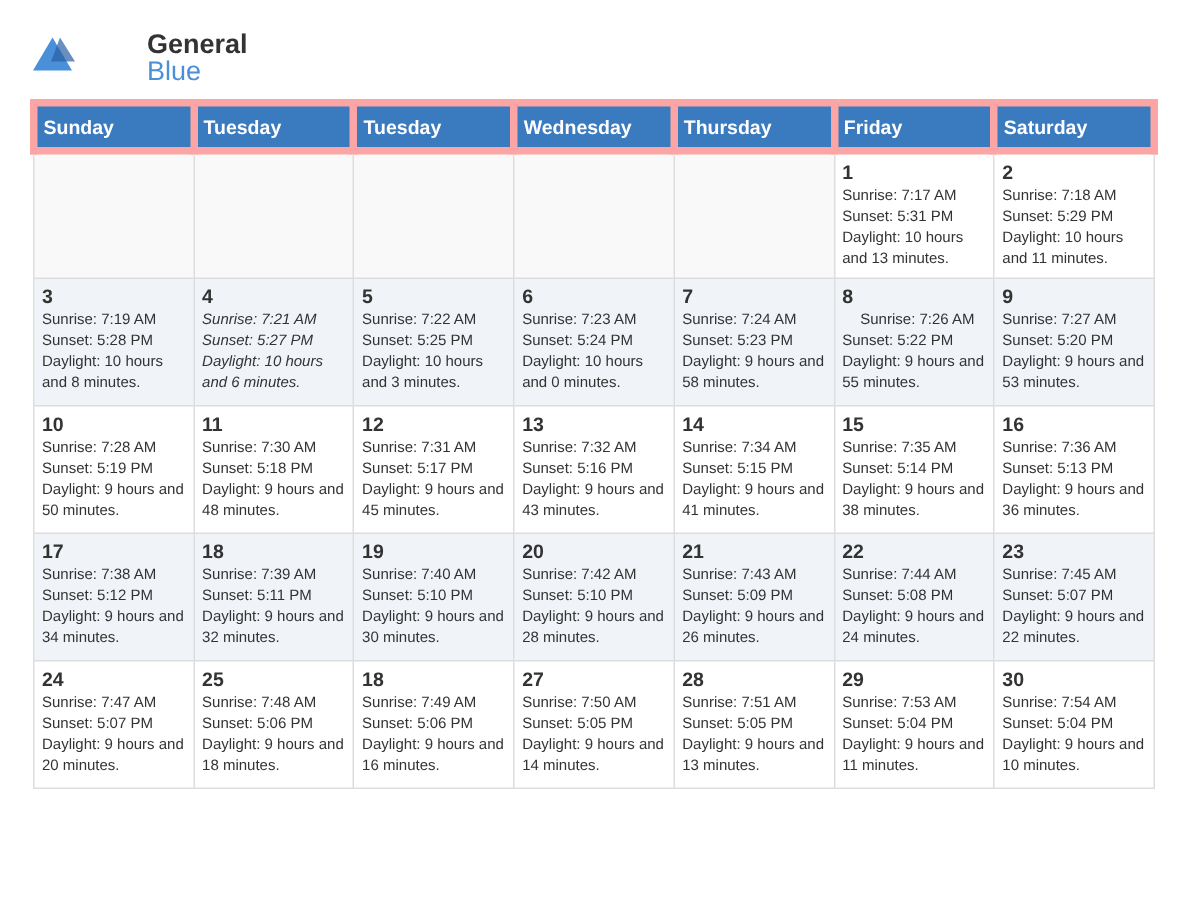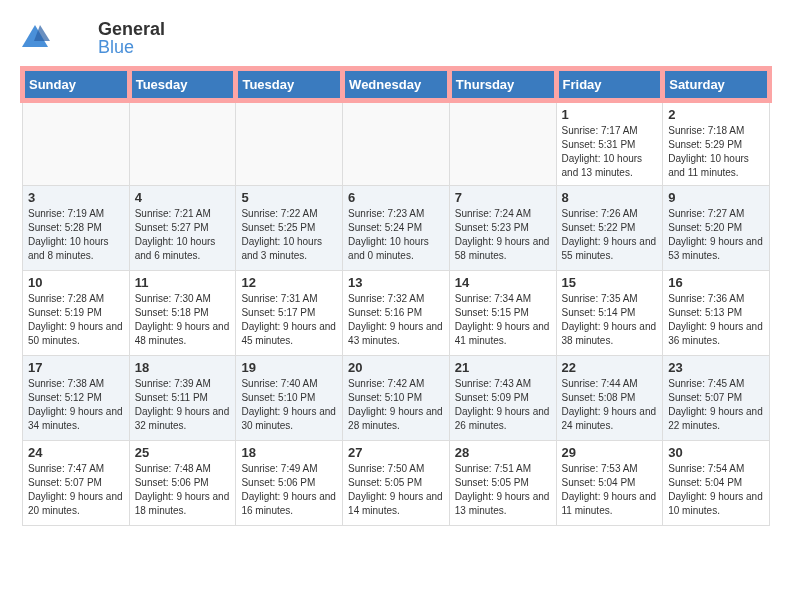--- a/index.html
+++ b/index.html
@@ -133,33 +133,33 @@
 Sunset: 5:31 PM
 Daylight: 10 hours and 13 minutes.</span></td>
         <td><span class="day-number">2</span><span class="cell-text" style="white-space: pre-line;">Sunrise: 7:18 AM
 Sunset: 5:29 PM
 Daylight: 10 hours and 11 minutes.</span></td>
       </tr>
       <tr>
         <td class="shaded"><span class="day-number">3</span><span class="cell-text" style="white-space: pre-line;">Sunrise: 7:19 AM
 Sunset: 5:28 PM
 Daylight: 10 hours and 8 minutes.</span></td>
-        <td class="shaded"><span class="day-number">4</span><span class="cell-text" style="white-space: pre-line;">Sunrise: 7:21 AM
+        <td class="shaded"><span class="day-number">4</span><span class="cell-text" style="white-space: pre-line; font-style: italic;">Sunrise: 7:21 AM
 Sunset: 5:27 PM
 Daylight: 10 hours and 6 minutes.</span></td>
         <td class="shaded"><span class="day-number">5</span><span class="cell-text" style="white-space: pre-line;">Sunrise: 7:22 AM
 Sunset: 5:25 PM
 Daylight: 10 hours and 3 minutes.</span></td>
         <td class="shaded"><span class="day-number">6</span><span class="cell-text" style="white-space: pre-line;">Sunrise: 7:23 AM
 Sunset: 5:24 PM
 Daylight: 10 hours and 0 minutes.</span></td>
         <td class="shaded"><span class="day-number">7</span><span class="cell-text" style="white-space: pre-line; text-align: center;">Sunrise: 7:24 AM
 Sunset: 5:23 PM
 Daylight: 9 hours and 58 minutes.</span></td>
-        <td class="shaded"><span class="day-number">8</span><span class="cell-text" style="white-space: pre-line;">Sunrise: 7:26 AM
+        <td class="shaded"><span class="day-number">8</span><span class="cell-text" style="white-space: pre-line; margin-left: 12px;">Sunrise: 7:26 AM
 Sunset: 5:22 PM
 Daylight: 9 hours and 55 minutes.</span></td>
         <td class="shaded"><span class="day-number">9</span><span class="cell-text" style="white-space: pre-line;">Sunrise: 7:27 AM
 Sunset: 5:20 PM
 Daylight: 9 hours and 53 minutes.</span></td>
       </tr>
       <tr>
         <td><span class="day-number">10</span><span class="cell-text" style="white-space: pre-line;">Sunrise: 7:28 AM
 Sunset: 5:19 PM
 Daylight: 9 hours and 50 minutes.</span></td>

